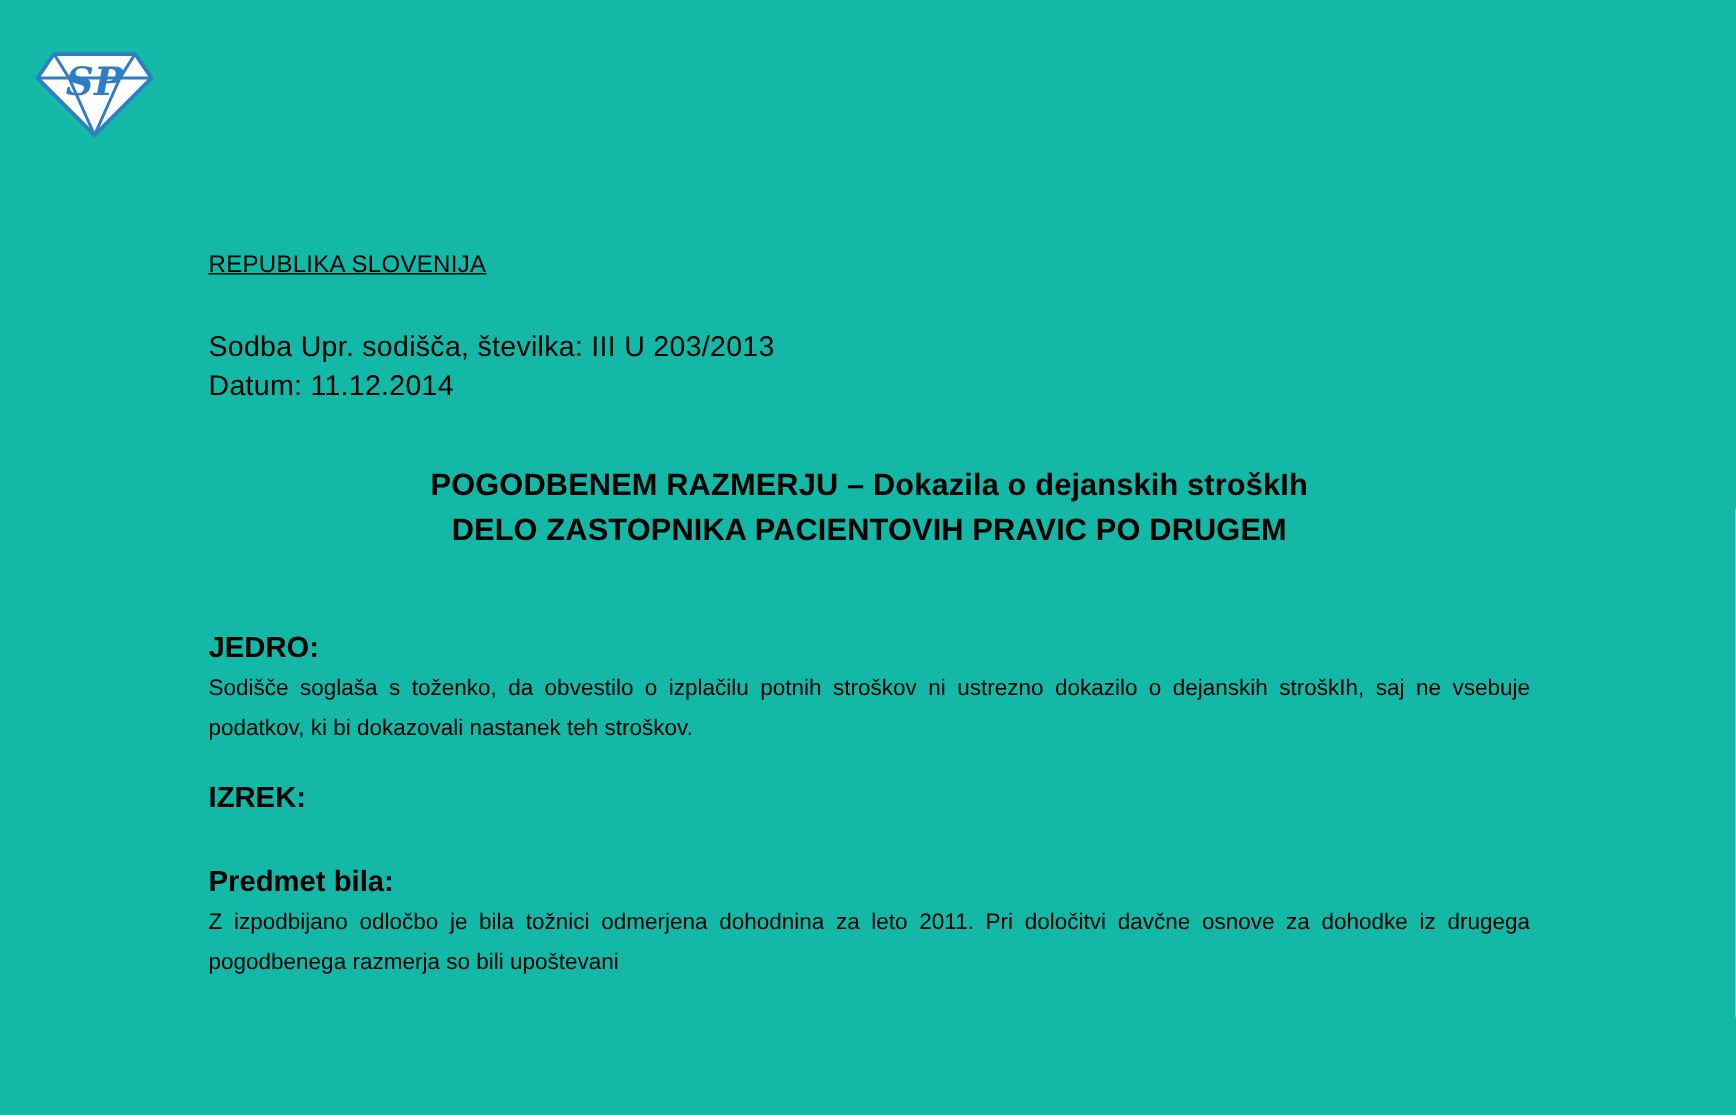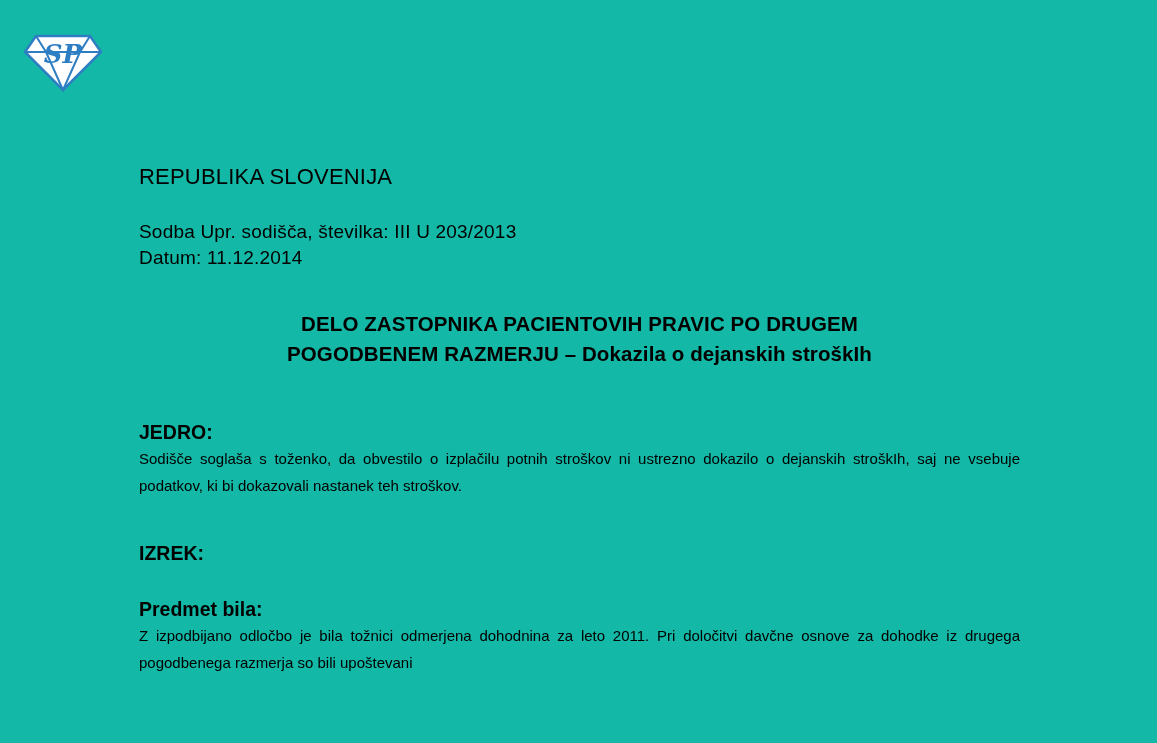--- a/index.html
+++ b/index.html
@@ -27,23 +27,24 @@
     width: 78px;
     height: 62px;
   }
   .doc-body {
     position: absolute;
     left: 139px;
     top: 164px;
     width: 881px;
   }
   .court-line {
-    font-size: 22px;
+    font-size: 16px;
     line-height: 26px;
     letter-spacing: 0.2px;
+    text-decoration: underline;
   }
   .meta-block {
     margin-top: 29px;
   }
   .meta-line {
     font-size: 19px;
     line-height: 26px;
     letter-spacing: 0.2px;
   }
   .doc-title {
@@ -65,21 +66,21 @@
   .section-text {
     font-size: 15px;
     line-height: 27px;
     text-align: justify;
     text-justify: inter-word;
   }
   .section-text.last {
     
   }
   .gap-jedro { margin-top: 50px; }
-  .gap-izrek { margin-top: 41px; }
+  .gap-izrek { margin-top: 20px; }
   .gap-predmet { margin-top: 30px; }
 </style>
 </head>
 <body>
 
 <div class="page">
 
   <div class="logo">
     <svg width="78" height="62" viewBox="0 0 78 62" xmlns="http://www.w3.org/2000/svg">
       <g>
@@ -98,22 +99,22 @@
     <div>
       <div class="court-line">REPUBLIKA SLOVENIJA</div>
     </div>
 
     <div class="meta-block">
       <div class="meta-line">Sodba Upr. sodišča, številka: III U 203/2013</div>
       <div class="meta-line">Datum: 11.12.2014</div>
     </div>
 
     <div class="doc-title">
+      <div>POGODBENEM RAZMERJU – Dokazila o dejanskih stroškIh</div>
       <div>DELO ZASTOPNIKA PACIENTOVIH PRAVIC PO DRUGEM</div>
-      <div>POGODBENEM RAZMERJU – Dokazila o dejanskih stroškIh</div>
     </div>
 
     <div class="section gap-jedro">
       <div class="section-heading">JEDRO:</div>
       <div class="section-text">Sodišče soglaša s tožen­ko, da obvestilo o izplačilu potnih stroškov ni ustrezno dokazilo o dejanskih stroškIh, saj ne vsebuje podatkov, ki bi dokazovali nastanek teh stroškov.</div>
     </div>
 
     <div class="section gap-izrek">
       <div class="section-heading">IZREK:</div>
     </div>

